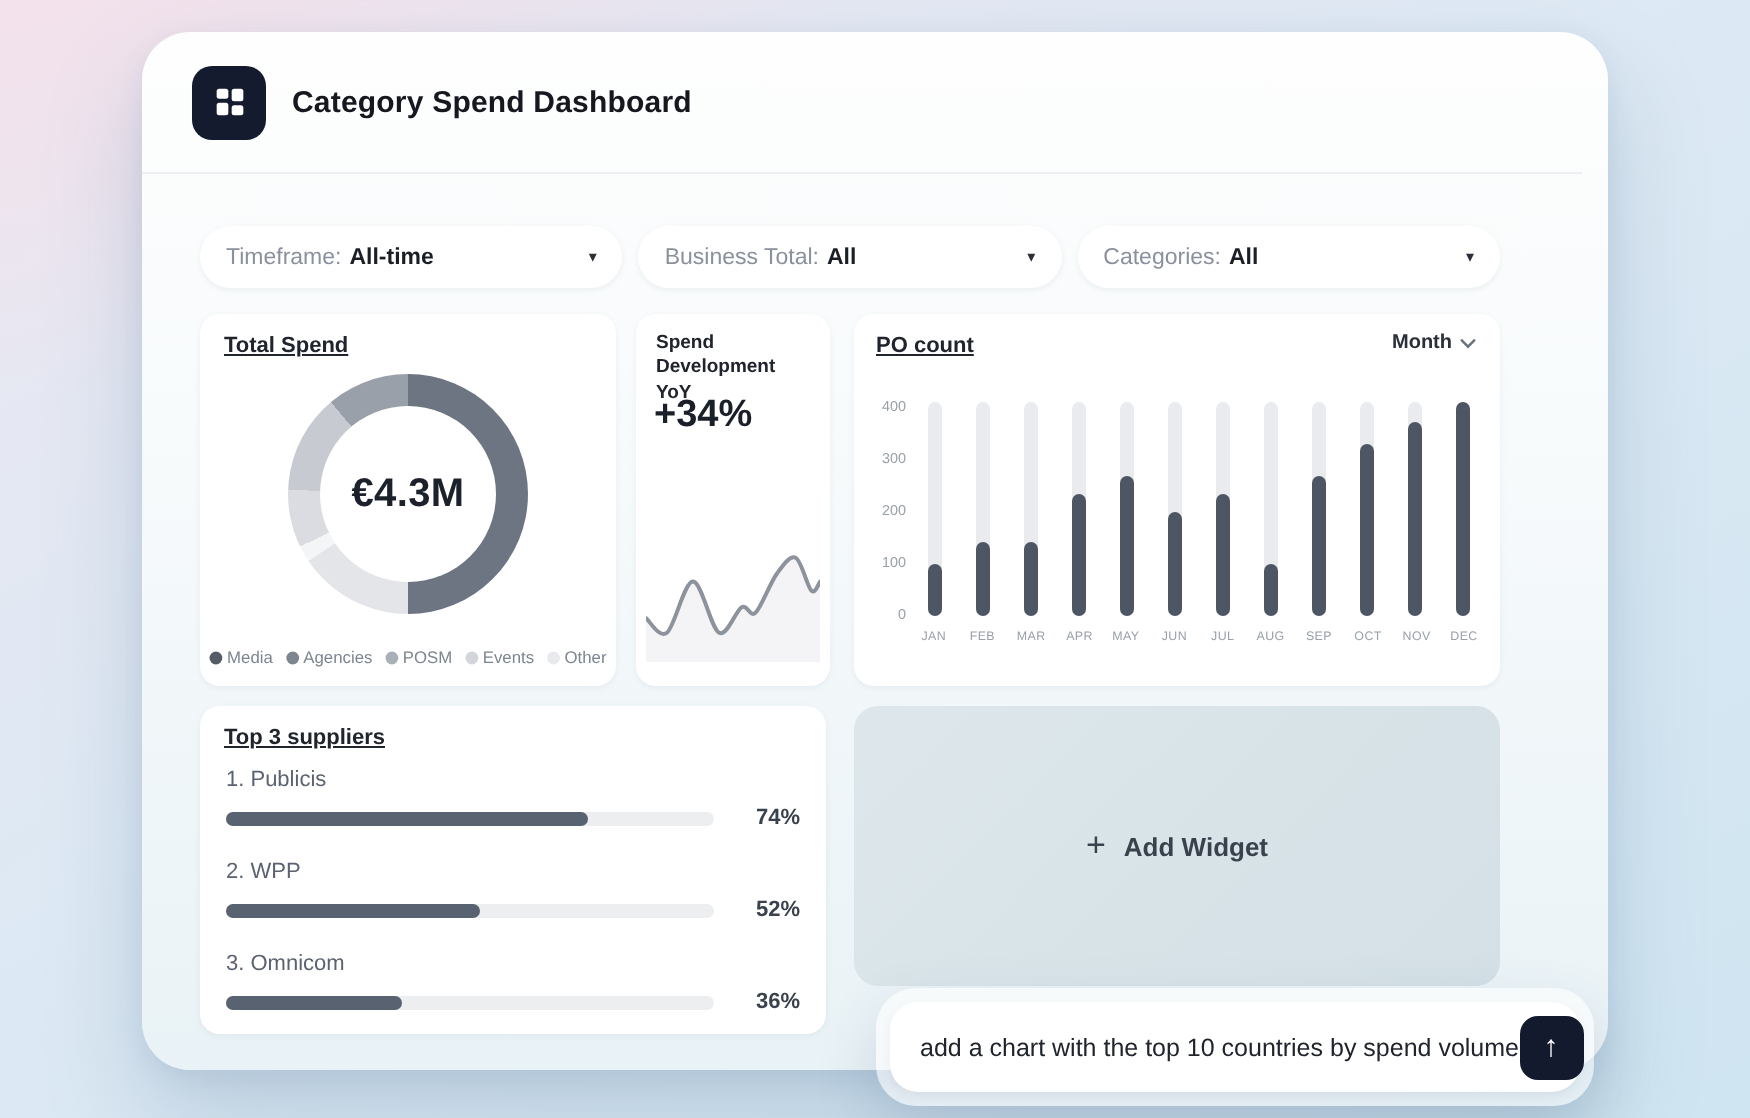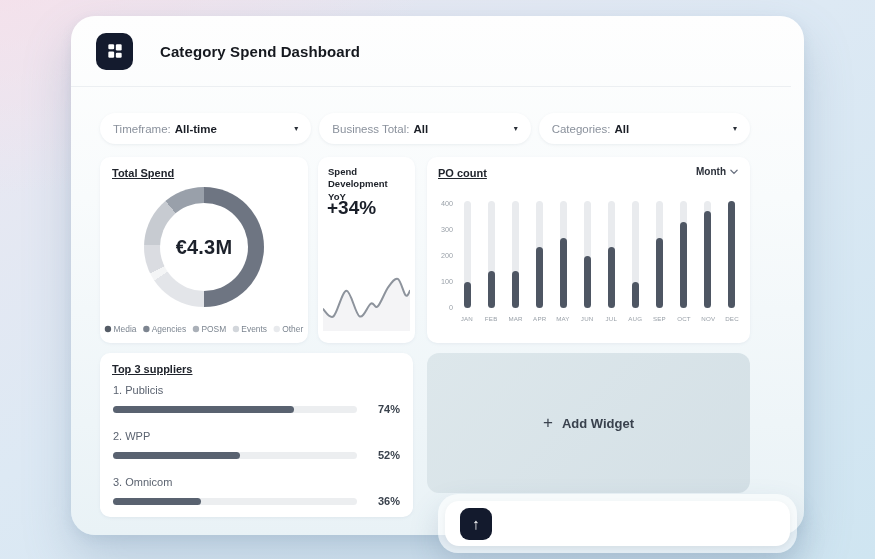--- a/index.html
+++ b/index.html
@@ -12,21 +12,21 @@
       linear-gradient(150deg, #ece7f1 0%, #dde9f4 45%, #cfe5f1 100%);
   }
   .panel {
     position:absolute; left:71px; top:16px; width:733px; height:519px;
     border-radius:24px;
     background:linear-gradient(180deg,#fefefe 0%, #f8fbfc 35%, #e9f2f6 100%);
     box-shadow:0 24px 48px rgba(100,130,160,0.28), 0 4px 12px rgba(100,130,160,0.12);
   }
   .panel-header {
     position:absolute; left:0; top:0; right:13px; height:71px;
-    display:flex; align-items:center; gap:27px; padding-left:25px;
+    display:flex; align-items:center; gap:13px; padding-left:25px;
     border-bottom:1px solid #eceff2;
   }
   .logo {
     width:37px; height:37px; border-radius:10px; background:#141b2e;
     display:flex; align-items:center; justify-content:center; flex:0 0 auto;
   }
   .page-title { font-size:15px; font-weight:700; color:#15181e; letter-spacing:0.1px; }
 
   .filters { position:absolute; left:29px; top:97px; width:650px; display:flex; gap:8px; }
   .pill {
@@ -326,17 +326,18 @@
 
   <div class="card card-add">
     <span class="add-plus">+</span>
     <span class="add-label">Add Widget</span>
   </div>
 
 </div>
 
 <div class="chatbar">
   <div class="chatbar-inner">
+    <span class="chat-text">add a chart with the top 10 countries by spend volume</span>
     <button class="send-btn">
       <span>↑</span>
     </button>
   </div>
 </div>
 
 </body></html>

